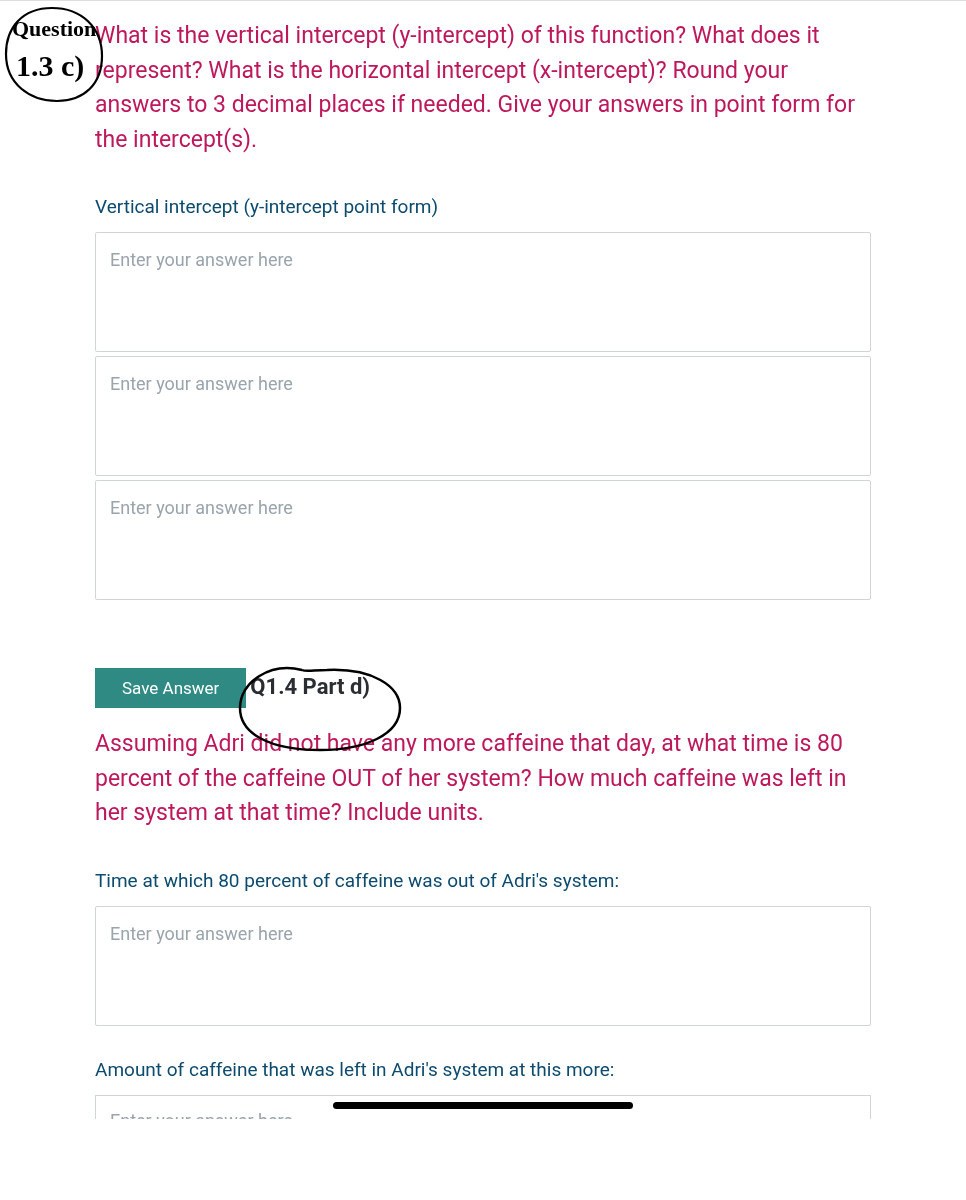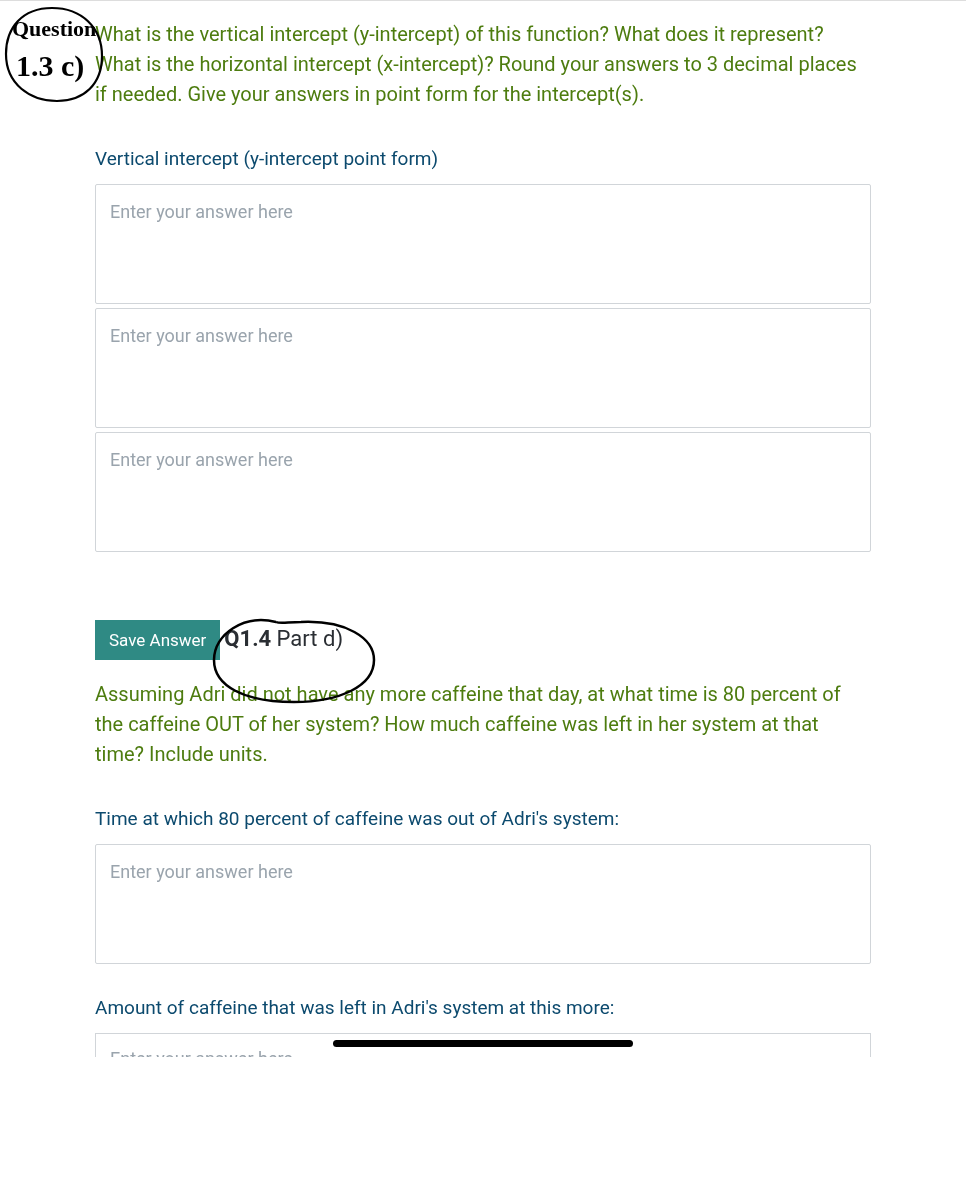--- a/index.html
+++ b/index.html
@@ -9,23 +9,23 @@
       color: #2a2e33;
       width: 966px;
       position: relative;
     }
     .container {
       padding: 0 95px 0 95px;
       border-top: 1px solid #ddd;
       padding-top: 18px;
     }
     .question-text {
-      font-size: 20px;
+      font-size: 23px;
       line-height: 1.5;
-      color: #4d7c0f;
+      color: #be185d;
       margin-bottom: 38px;
     }
     .field-label {
       font-size: 19px;
       color: #0c4a6e;
       margin-bottom: 14px;
       margin-top: 28px;
     }
     .answer-box {
       width: 100%;
@@ -39,34 +39,34 @@
       background: #fff;
       min-height: 112px;
     }
     .answer-box::placeholder { color: #9aa4ad; }
     .save-button {
       display: inline-block;
       background: #2f8a84;
       color: #fff;
       font-size: 17px;
       border: none;
-      padding: 10px 14px;
+      padding: 10px 27px;
       margin-top: 30px;
       cursor: pointer;
       font-family: inherit;
     }
     .section-heading {
       font-size: 22px;
       margin-top: 70px;
       margin-bottom: 28px;
       position: relative;
       display: inline-block;
     }
     .section-heading .q-bold { font-weight: 700; margin-top: 16px; }
-    .section-heading .q-part { font-weight: 400; }
+    .section-heading .q-part { font-weight: 700; }
     .annotation-1 {
       position: absolute;
       top: 6px;
       left: 2px;
       width: 106px;
       height: 100px;
       pointer-events: none;
     }
     .annotation-2 {
       position: absolute;

